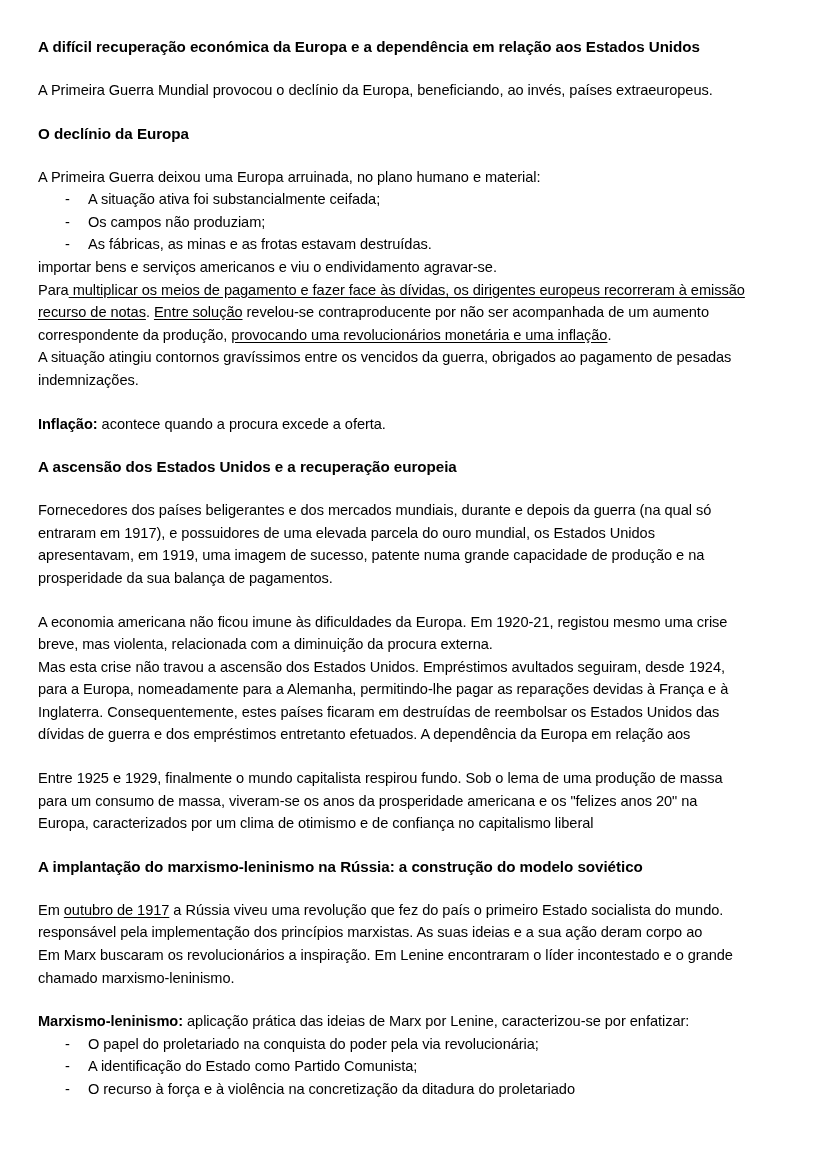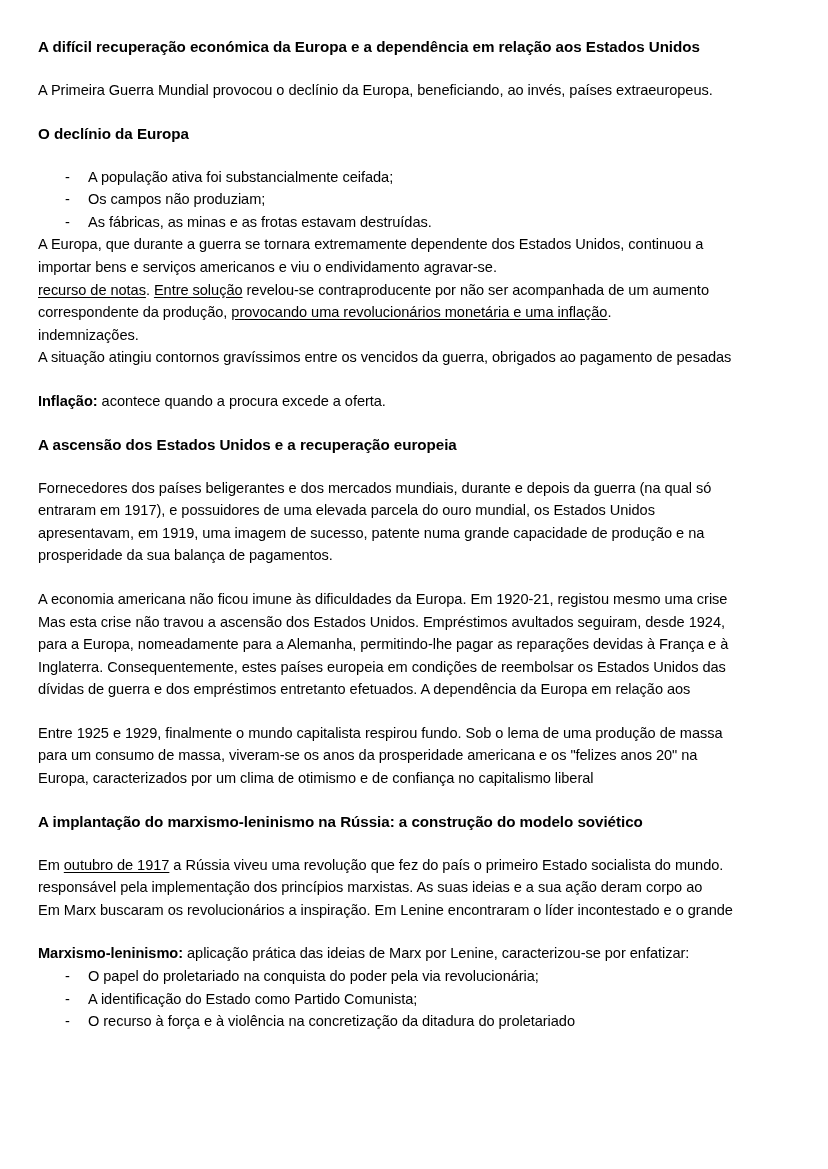--- a/index.html
+++ b/index.html
@@ -74,49 +74,50 @@
     <div class="spacer-lg"></div>
     <p class="para">
       <span class="nowrap-line">A Primeira Guerra Mundial provocou o declínio da Europa, beneficiando, ao invés, países extraeuropeus.</span>
     </p>
 
     <div class="spacer-md"></div>
 
     <h2 class="heading">O declínio da Europa</h2>
     <div class="spacer-lg"></div>
 
+    <p class="para">A Primeira Guerra deixou uma Europa arruinada, no plano humano e material:</p>
 
     <ul class="dash-list">
       <li>
         <span class="dash">-</span>
-        <span>A população ativa foi substancialmente ceifada;</span>
+        <span>A situação ativa foi substancialmente ceifada;</span>
       </li>
       <li>
         <span class="dash">-</span>
         <span>Os campos não produziam;</span>
       </li>
       <li>
         <span class="dash">-</span>
         <span>As fábricas, as minas e as frotas estavam destruídas.</span>
       </li>
     </ul>
 
     <p class="para">
-      <span class="nowrap-line">A Europa, que durante a guerra se tornara extremamente dependente dos Estados Unidos, continuou a</span>
       <span class="nowrap-line">importar bens e serviços americanos e viu o endividamento agravar-se.</span>
     </p>
 
     <p class="para">
+      <span class="nowrap-line"><span>Para</span><span class="u"> multiplicar os meios de pagamento e fazer face às dívidas, os dirigentes europeus recorreram à emissão</span></span>
       <span class="nowrap-line"><span class="u">recurso de notas</span><span>. </span><span class="u">Entre solução</span><span> revelou-se contraproducente por não ser acompanhada de um aumento</span></span>
       <span class="nowrap-line"><span>correspondente da produção, </span><span class="u">provocando uma revolucionários monetária e uma inflação</span><span>.</span></span>
     </p>
 
     <p class="para">
+      <span class="nowrap-line">A situação atingiu contornos gravíssimos entre os vencidos da guerra, obrigados ao pagamento de pesadas</span>
       <span class="nowrap-line">indemnizações.</span>
-      <span class="nowrap-line">A situação atingiu contornos gravíssimos entre os vencidos da guerra, obrigados ao pagamento de pesadas</span>
     </p>
 
     <div class="spacer-md"></div>
 
     <p class="para"><span class="b">Inflação:</span><span> acontece quando a procura excede a oferta.</span></p>
 
     <div class="spacer-md"></div>
 
     <h2 class="heading">A ascensão dos Estados Unidos e a recuperação europeia</h2>
     <div class="spacer-lg"></div>
@@ -125,43 +126,45 @@
       <span class="nowrap-line">Fornecedores dos países beligerantes e dos mercados mundiais, durante e depois da guerra (na qual só</span>
       <span class="nowrap-line">entraram em 1917), e possuidores de uma elevada parcela do ouro mundial, os Estados Unidos</span>
       <span class="nowrap-line">apresentavam, em 1919, uma imagem de sucesso, patente numa grande capacidade de produção e na</span>
       <span class="nowrap-line">prosperidade da sua balança de pagamentos.</span>
     </p>
 
     <div class="spacer-md"></div>
 
     <p class="para">
       <span class="nowrap-line">A economia americana não ficou imune às dificuldades da Europa. Em 1920-21, registou mesmo uma crise</span>
+      <span class="nowrap-line">breve, mas violenta, relacionada com a diminuição da procura externa.</span>
       <span class="nowrap-line">Mas esta crise não travou a ascensão dos Estados Unidos. Empréstimos avultados seguiram, desde 1924,</span>
       <span class="nowrap-line">para a Europa, nomeadamente para a Alemanha, permitindo-lhe pagar as reparações devidas à França e à</span>
-      <span class="nowrap-line">Inglaterra. Consequentemente, estes países europeia em condições de reembolsar os Estados Unidos das</span>
+      <span class="nowrap-line">Inglaterra. Consequentemente, estes países ficaram em destruídas de reembolsar os Estados Unidos das</span>
       <span class="nowrap-line">dívidas de guerra e dos empréstimos entretanto efetuados. A dependência da Europa em relação aos</span>
     </p>
 
     <div class="spacer-md"></div>
 
     <p class="para">
       <span class="nowrap-line">Entre 1925 e 1929, finalmente o mundo capitalista respirou fundo. Sob o lema de uma produção de massa</span>
       <span class="nowrap-line">para um consumo de massa, viveram-se os anos da prosperidade americana e os "felizes anos 20" na</span>
       <span class="nowrap-line">Europa, caracterizados por um clima de otimismo e de confiança no capitalismo liberal</span>
     </p>
 
     <div class="spacer-md"></div>
 
     <h2 class="heading">A implantação do marxismo-leninismo na Rússia: a construção do modelo soviético</h2>
     <div class="spacer-lg"></div>
 
     <p class="para">
       <span class="nowrap-line"><span>Em </span><span class="u">outubro de 1917</span><span> a Rússia viveu uma revolução que fez do país o primeiro Estado socialista do mundo.</span></span>
       <span class="nowrap-line">responsável pela implementação dos princípios marxistas. As suas ideias e a sua ação deram corpo ao</span>
       <span class="nowrap-line">Em Marx buscaram os revolucionários a inspiração. Em Lenine encontraram o líder incontestado e o grande</span>
+      <span class="nowrap-line">chamado marxismo-leninismo.</span>
     </p>
 
     <div class="spacer-md"></div>
 
     <p class="para"><span class="b">Marxismo-leninismo:</span><span> aplicação prática das ideias de Marx por Lenine, caracterizou-se por enfatizar:</span></p>
 
     <ul class="dash-list">
       <li>
         <span class="dash">-</span>
         <span>O papel do proletariado na conquista do poder pela via revolucionária;</span>

